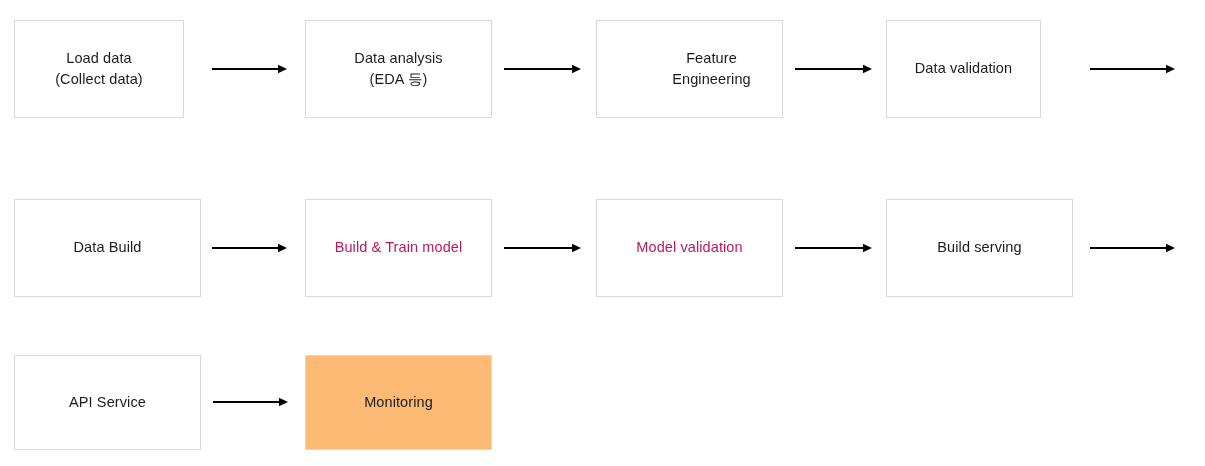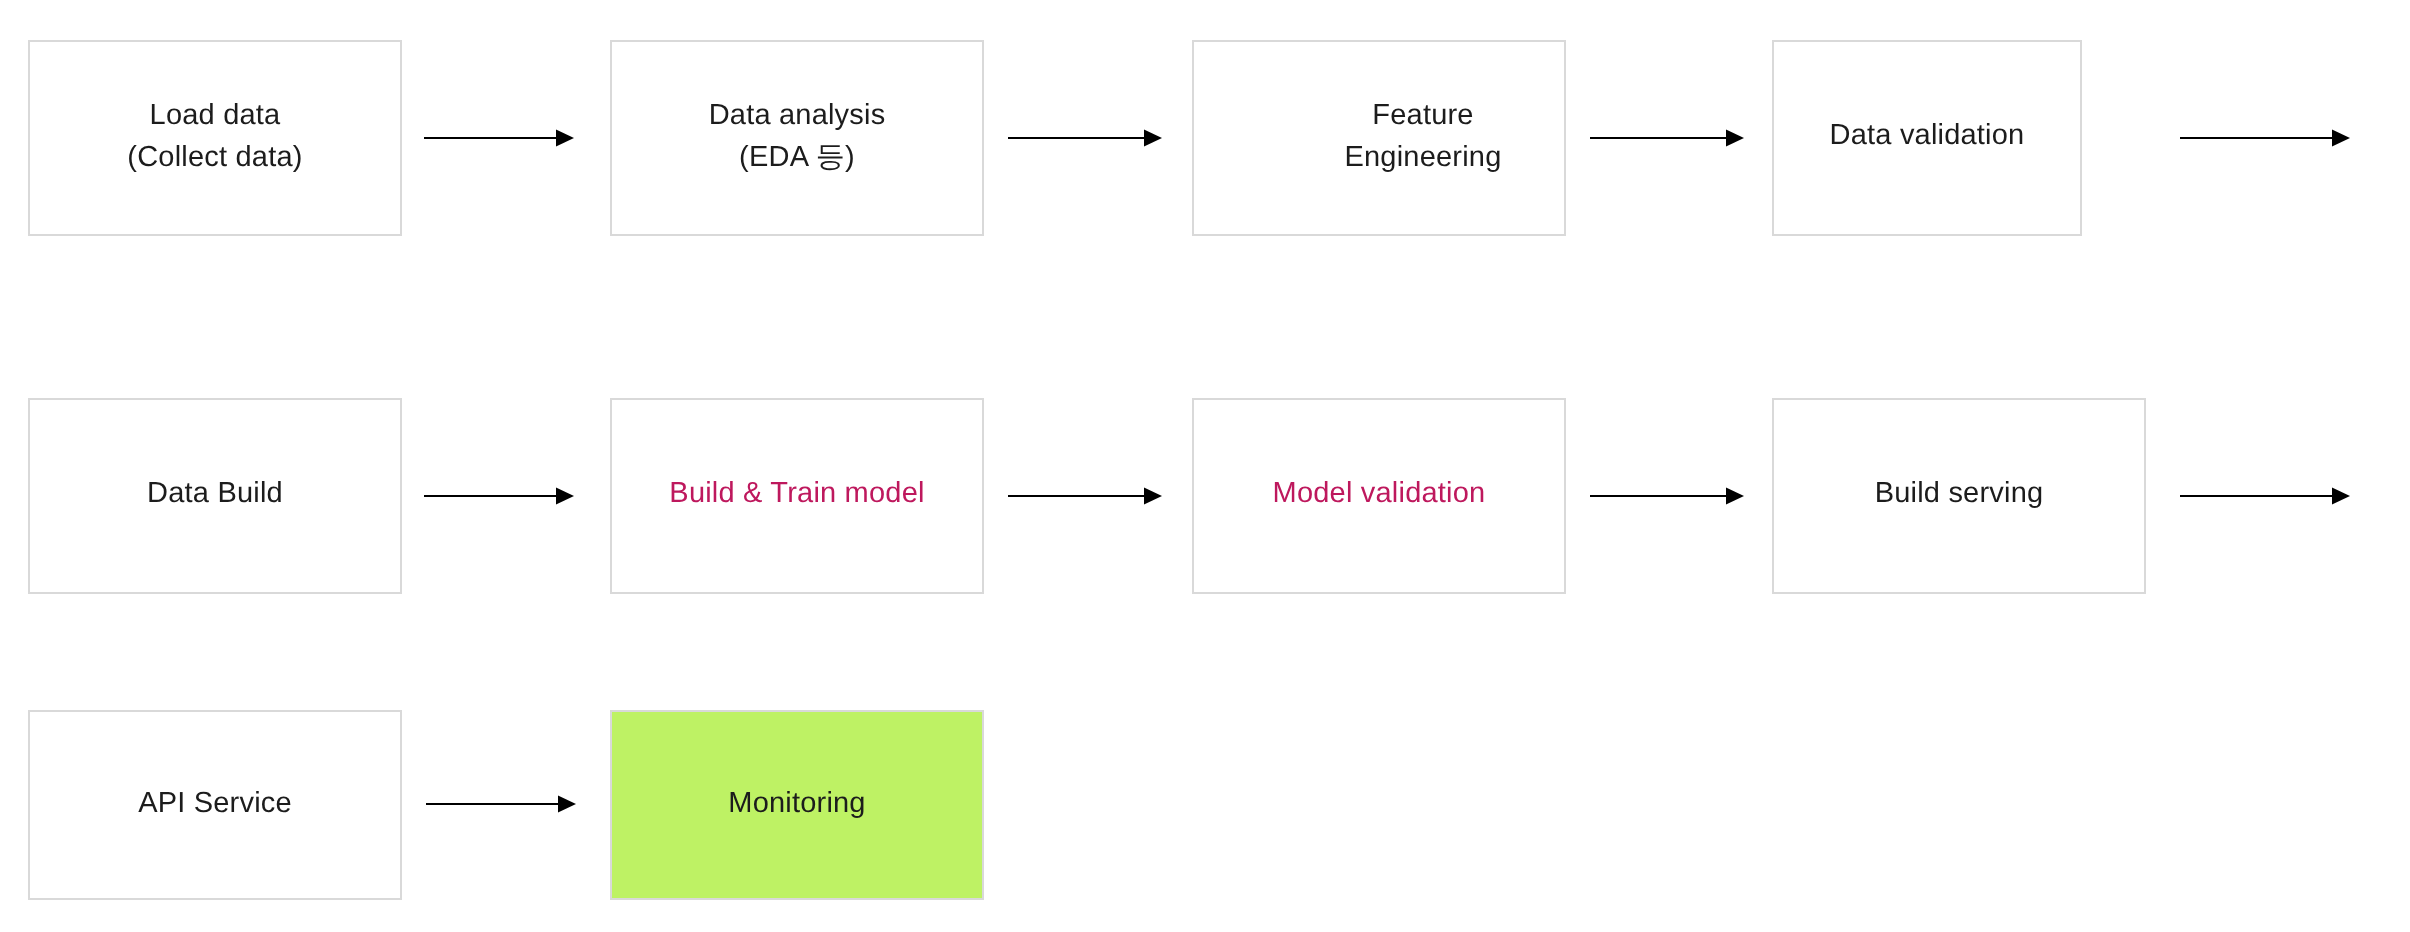--- a/index.html
+++ b/index.html
@@ -68,21 +68,21 @@
         <line x1="0" y1="7" x2="69.5" y2="7" stroke="#000000" stroke-width="1.4" shape-rendering="crispEdges"></line>
         <polygon points="77,7 68,2.8 68,11.2" fill="#000000"></polygon>
       </svg>
     </div>
     <div class="arrow" id="arrow-validation-to-next-row" style="left: 1090px; top: 62px; width: 85px;">
       <svg width="85" height="14" viewBox="0 0 85 14">
         <line x1="0" y1="7" x2="77.5" y2="7" stroke="#000000" stroke-width="1.4" shape-rendering="crispEdges"></line>
         <polygon points="85,7 76,2.8 76,11.2" fill="#000000"></polygon>
       </svg>
     </div>
-    <div class="node" id="load-data" style="left: 14px; top: 20px; width: 187px; height: 98px; background: rgb(255, 255, 255); border-color: rgb(217, 217, 217); text-align: center;">
+    <div class="node" id="load-data" style="left: 14px; top: 20px; width: 170px; height: 98px; background: rgb(255, 255, 255); border-color: rgb(217, 217, 217); text-align: center;">
       <span class="node-label" style="color: rgb(28, 28, 28);">Load data
 (Collect data)</span>
     </div>
     <div class="node" id="data-analysis" style="left: 305px; top: 20px; width: 187px; height: 98px; background: rgb(255, 255, 255); border-color: rgb(217, 217, 217);">
       <span class="node-label" style="color: rgb(28, 28, 28);">Data analysis
 (EDA 등)</span>
     </div>
     <div class="node" id="feature-engineering" style="left: 596px; top: 20px; width: 187px; height: 98px; background: rgb(255, 255, 255); border-color: rgb(217, 217, 217);">
       <span class="node-label" style="color: rgb(28, 28, 28); margin-left: 44px;">Feature Engineering</span>
     </div>
@@ -127,16 +127,16 @@
     </div>
     <div class="arrow" id="arrow-api-to-monitoring" style="left: 213px; top: 395px; width: 75px;">
       <svg width="75" height="14" viewBox="0 0 75 14">
         <line x1="0" y1="7" x2="67.5" y2="7" stroke="#000000" stroke-width="1.4" shape-rendering="crispEdges"></line>
         <polygon points="75,7 66,2.8 66,11.2" fill="#000000"></polygon>
       </svg>
     </div>
     <div class="node" id="api-service" style="left: 14px; top: 355px; width: 187px; height: 95px; background: rgb(255, 255, 255); border-color: rgb(217, 217, 217);">
       <span class="node-label" style="color: rgb(28, 28, 28);">API Service</span>
     </div>
-    <div class="node" id="monitoring" style="left: 305px; top: 355px; width: 187px; height: 95px; background: #bef264; border-color: rgb(217, 217, 217);">
+    <div class="node" id="monitoring" style="left: 305px; top: 355px; width: 187px; height: 95px; background: #fdba74; border-color: rgb(217, 217, 217);">
       <span class="node-label" style="color: rgb(28, 28, 28);">Monitoring</span>
     </div>
   </div>
 
 </body></html>

